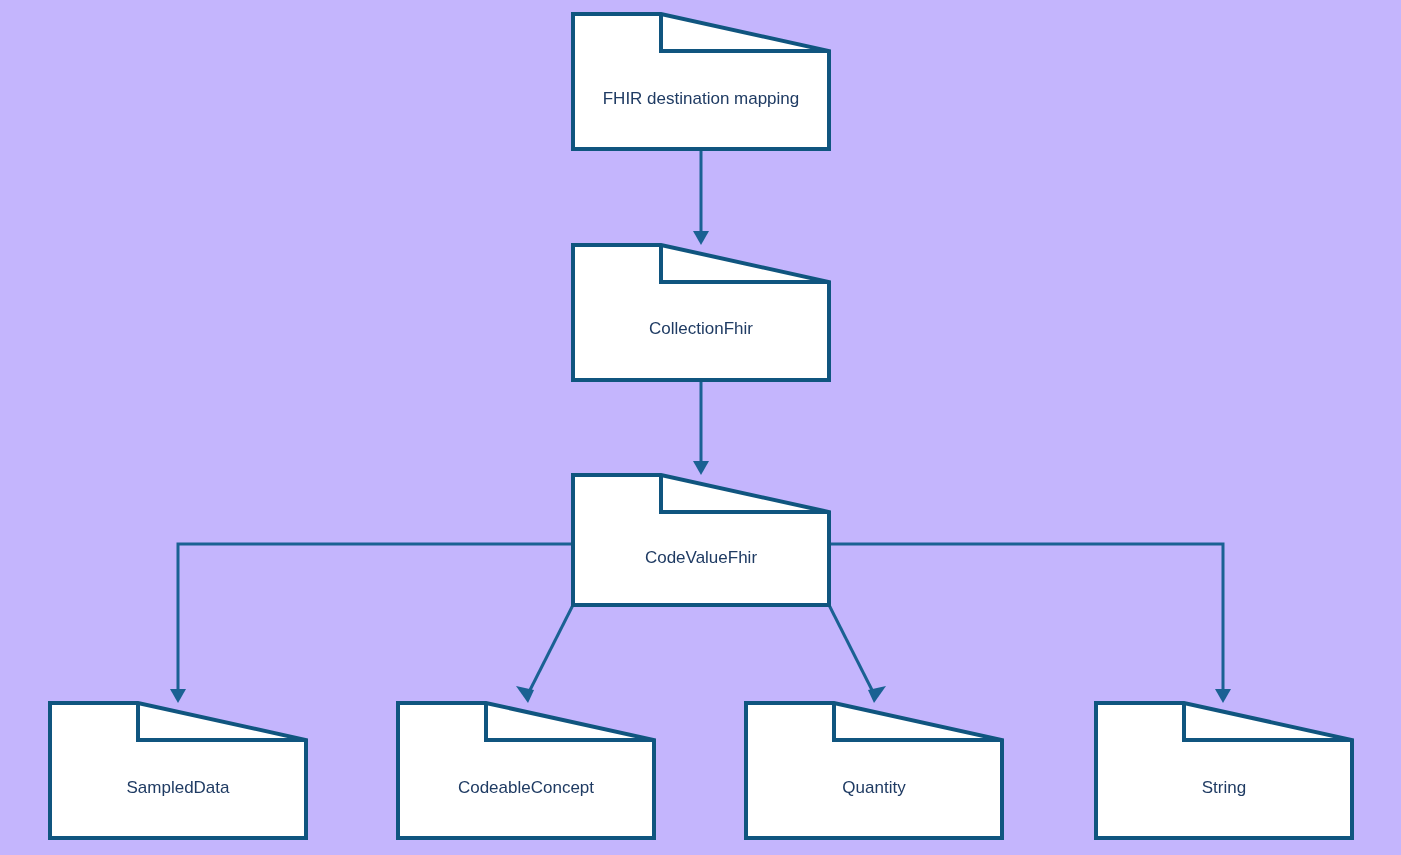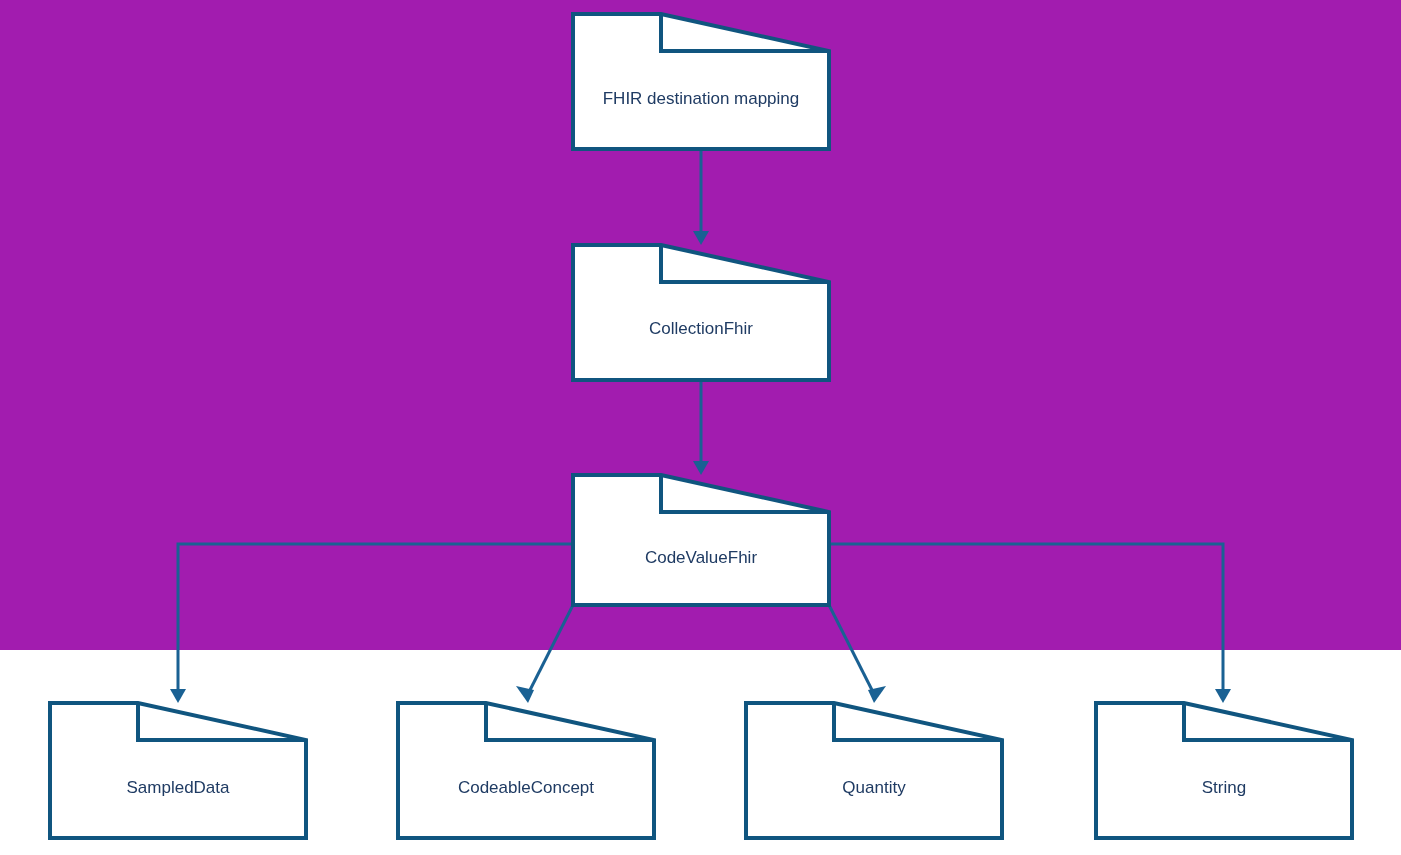--- a/index.html
+++ b/index.html
@@ -9,22 +9,22 @@
   }
   body {
     width: 1401px;
     height: 855px;
     overflow: hidden;
     font-family: "Liberation Sans", sans-serif;
   }
   #diagram-root {
     position: relative;
     width: 1401px;
-    height: 650px;
-    background: #a21caf;
+    height: 855px;
+    background: #c4b5fd;
   }
   #diagram-svg {
     position: absolute;
     top: 0;
     left: 0;
     width: 1401px;
     height: 855px;
     display: block;
   }
   .node-label {

